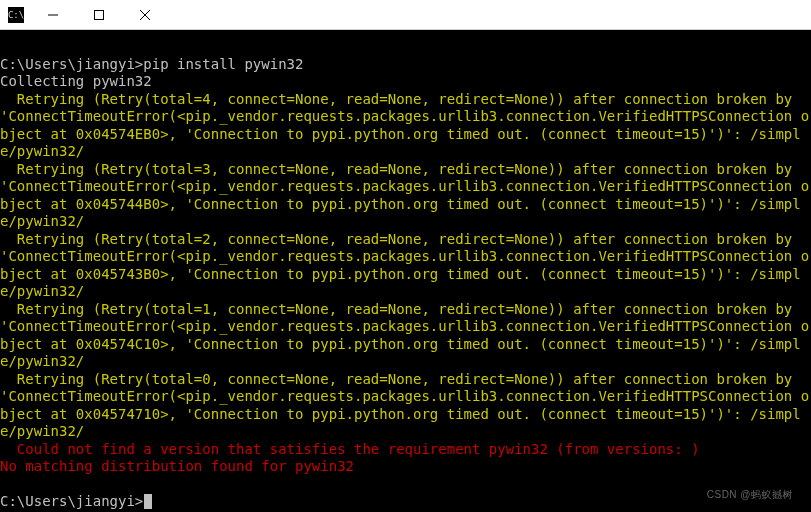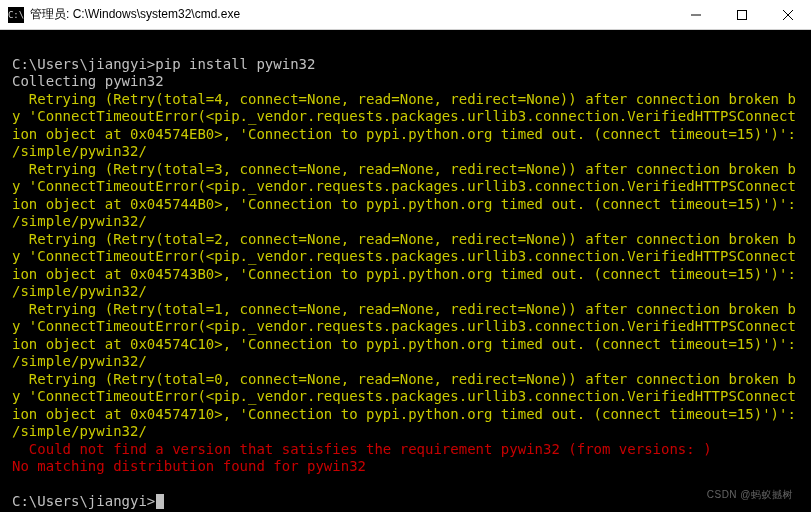--- a/index.html
+++ b/index.html
@@ -44,21 +44,21 @@
       height: 100%;
       display: flex;
       align-items: center;
       justify-content: center;
       color: #000;
     }
     .win-btn svg { width: 10px; height: 10px; }
     .terminal {
       background: #000000;
       height: calc(100% - 30px);
-      padding: 8px 12px;
+      padding: 8px 0;
       font-family: "NSimSun", "SimSun", Consolas, monospace;
       font-size: 14px;
       line-height: 1.25;
       color: #c0c0c0;
       white-space: pre-wrap;
       word-break: break-all;
       overflow: hidden;
     }
     .yellow { color: #caca00; }
     .red { color: #c80000; }
@@ -78,21 +78,20 @@
       color: rgba(180,180,180,0.55);
       font-family: "Microsoft YaHei", sans-serif;
       letter-spacing: 0.5px;
     }
   </style>
 </head>
 <body>
 
 <div class="titlebar">
   <div class="title-icon">C:\</div>
-  <div class="title-text">管理员: C:\Windows\system32\cmd.exe</div>
   <div class="window-controls">
     <div class="win-btn">
       <svg viewBox="0 0 10 10">
           <line x1="0" y1="5" x2="10" y2="5" stroke="#000" stroke-width="1"></line>
         </svg>
     </div>
     <div class="win-btn">
       <svg viewBox="0 0 10 10">
           <rect x="0.5" y="0.5" width="9" height="9" fill="none" stroke="#000" stroke-width="1"></rect>
         </svg>

